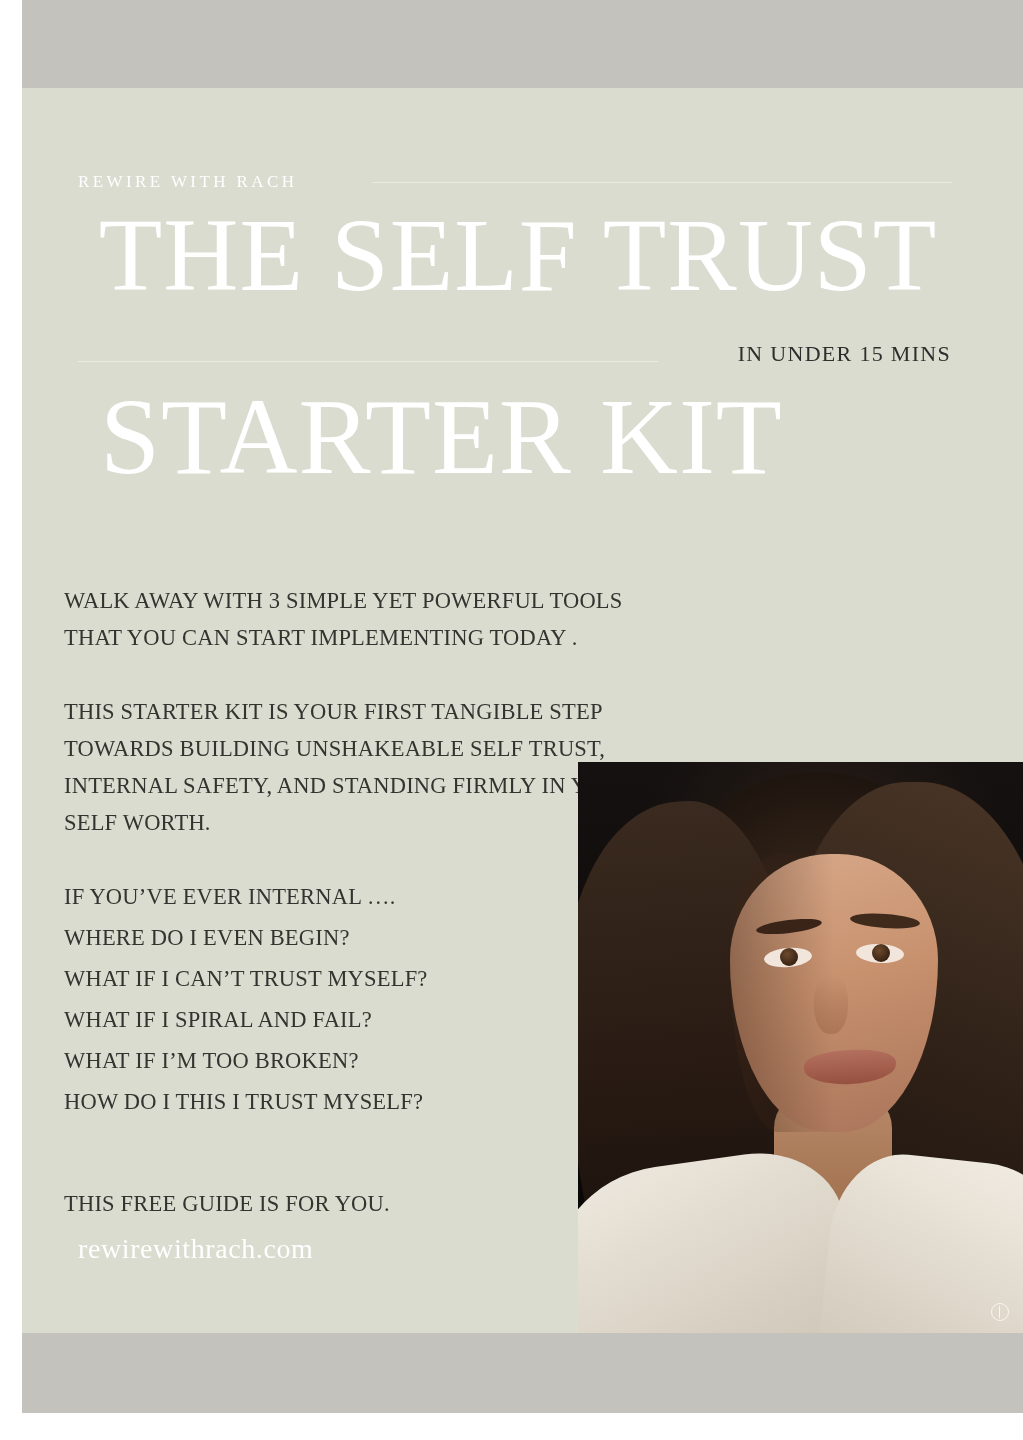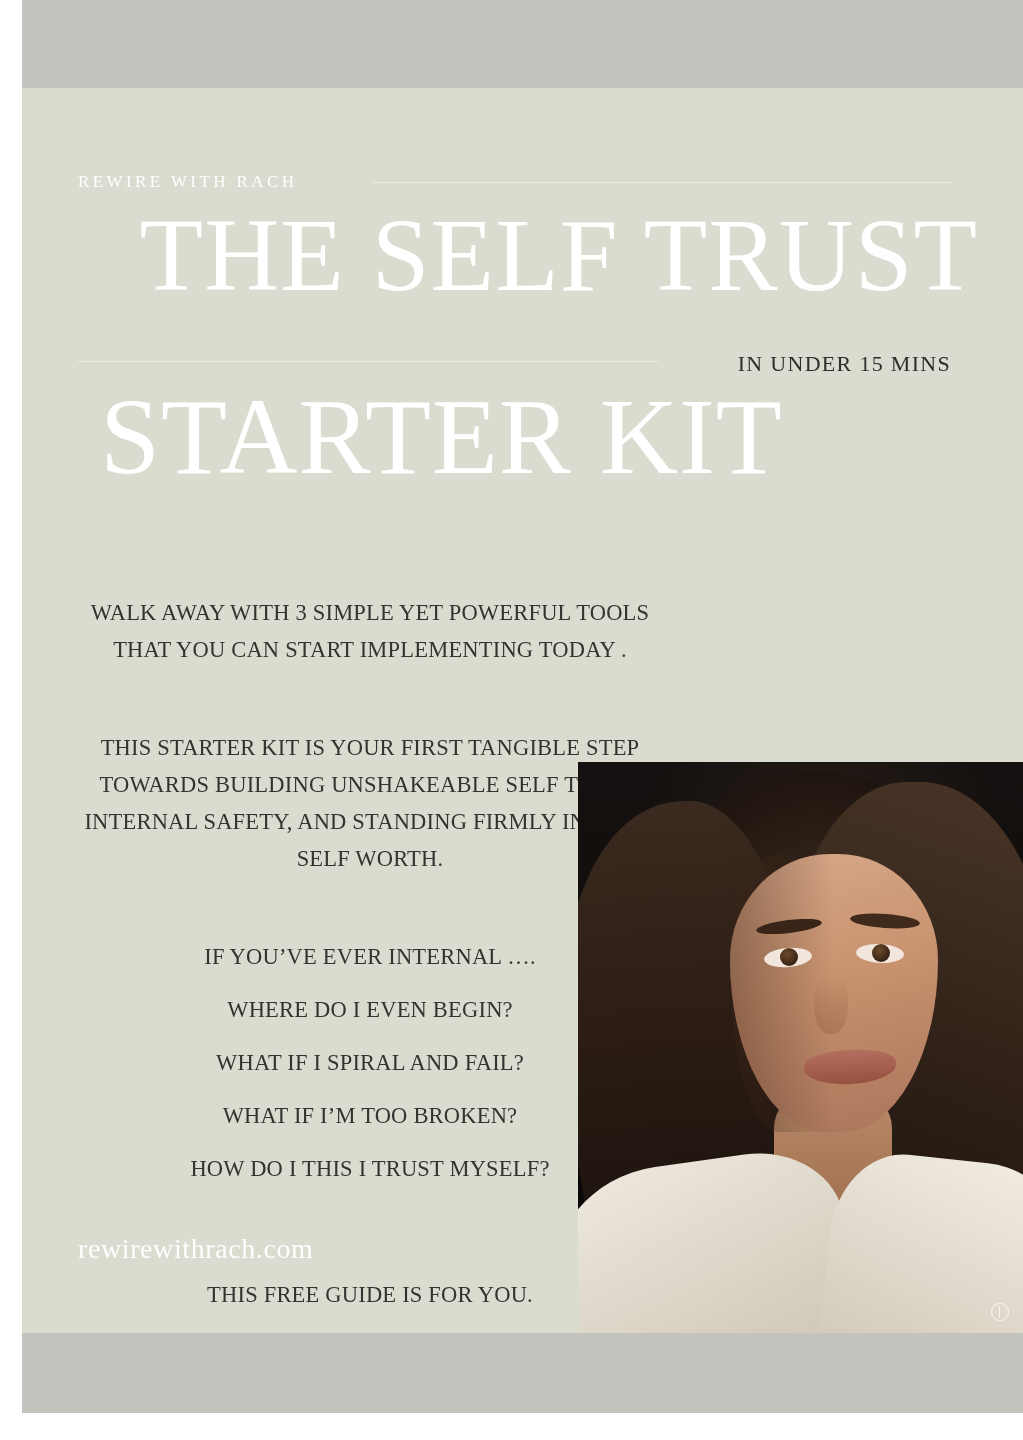--- a/index.html
+++ b/index.html
@@ -80,31 +80,31 @@
     left: 78px; top: 361px;
     width: 580px; height: 1px;
     background: #eceee6;
     opacity: .85;
   }
 
   .title-1 {
     position: absolute;
     left: 58px; top: 200px;
     width: 920px;
-    text-align: right;
+    text-align: center;
     font-family: "Liberation Serif", serif;
     font-size: 104px;
     line-height: 110px;
     color: #ffffff;
     letter-spacing: 1px;
     white-space: nowrap;
   }
   .subtitle {
     position: absolute;
-    right: 72px; top: 351px;
+    right: 72px; top: 341px;
     font-family: "Liberation Serif", serif;
     font-size: 22px;
     letter-spacing: 1.3px;
     color: #2e2f2c;
     white-space: nowrap;
     margin-left: 44px;
   }
   .title-2 {
     position: absolute;
     left: 100px; top: 378px;
@@ -122,21 +122,21 @@
   .copy {
     position: absolute;
     left: 60px; top: 578px;
     width: 620px;
     color: #33342f;
     font-family: "Liberation Serif", serif;
     font-size: 22.5px;
     line-height: 37px;
     letter-spacing: .2px;
   }
-  .copy p { margin: 16px; text-align: center; }
+  .copy p { margin: 4px; }
   .copy .gap { height: 29px; }
   .copy .gap-lg { height: 57px; }
 
   .site {
     position: absolute;
     left: 78px; top: 1233px;
     font-family: "Liberation Serif", serif;
     font-size: 28px;
     color: #ffffff;
     letter-spacing: .6px;
@@ -299,20 +299,21 @@
 
   <div class="title-2">STARTER KIT</div>
 
   <div class="copy">
     <p>WALK AWAY WITH 3 SIMPLE YET POWERFUL TOOLS THAT YOU CAN START IMPLEMENTING TODAY .</p>
     <div class="gap"></div>
     <p>THIS STARTER KIT IS YOUR FIRST TANGIBLE STEP TOWARDS BUILDING UNSHAKEABLE SELF TRUST, INTERNAL SAFETY, AND STANDING FIRMLY IN YOUR SELF WORTH.</p>
     <div class="gap"></div>
     <p>IF YOU’VE EVER INTERNAL ….</p>
     <p>WHERE DO I EVEN BEGIN?</p>
+    <p>WHAT IF I CAN’T TRUST MYSELF?</p>
     <p>WHAT IF I SPIRAL AND FAIL?</p>
     <p>WHAT IF I’M TOO BROKEN?</p>
     <p>HOW DO I THIS I TRUST MYSELF?</p>
     <div class="gap-lg"></div>
     <p>THIS FREE GUIDE IS FOR YOU.</p>
   </div>
 
   <div class="site">rewirewithrach.com</div>
 
   <div class="photo">

